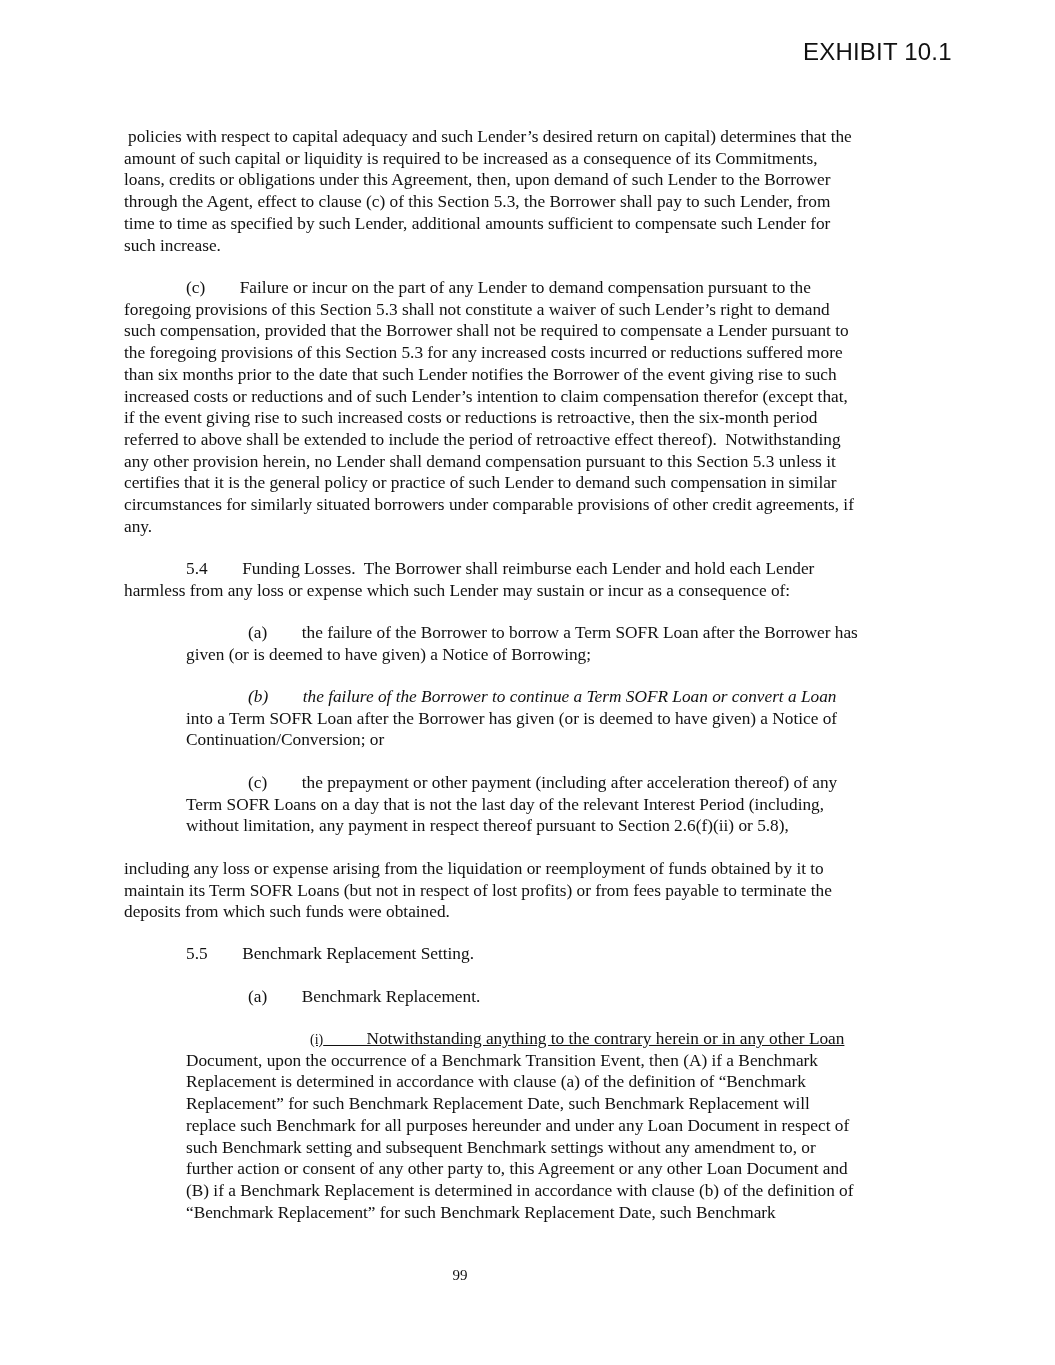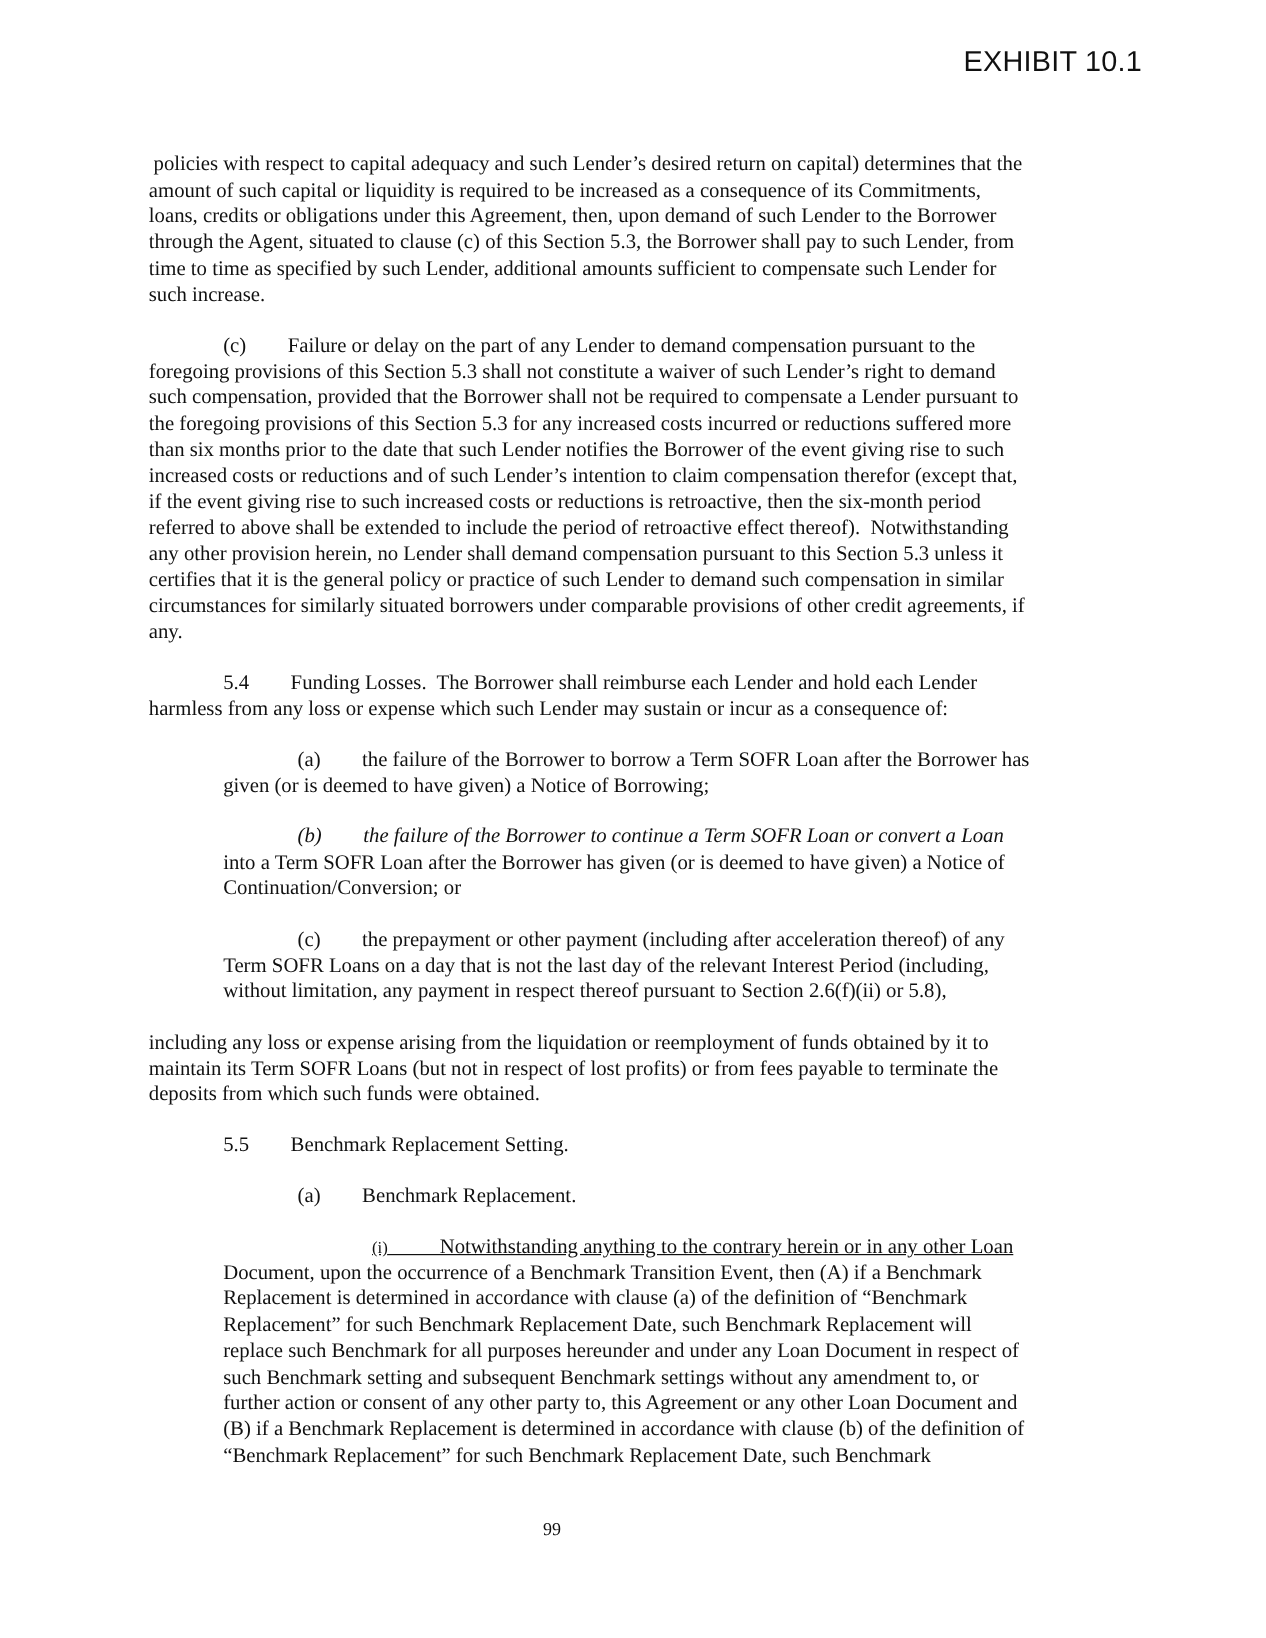--- a/index.html
+++ b/index.html
@@ -23,24 +23,24 @@
 </style>
 </head>
 <body>
 
 <div class="header">EXHIBIT 10.1</div>
 
 <div class="doc" id="doc">
     <div class="line" style="top: 126px; left: 128px;"><span>policies with respect to capital adequacy and such Lender’s desired return on capital) determines that the</span></div>
     <div class="line" style="top: 147.7px; left: 124px;"><span>amount of such capital or liquidity is required to be increased as a consequence of its Commitments,</span></div>
     <div class="line" style="top: 169.4px; left: 124px;"><span>loans, credits or obligations under this Agreement, then, upon demand of such Lender to the Borrower</span></div>
-    <div class="line" style="top: 191.1px; left: 124px;"><span>through the Agent, situated to </span><span class="u">clause (c)</span><span> of this </span><span class="u">Section 5.3</span><span>, the Borrower shall pay to such Lender, from</span></div>
+    <div class="line" style="top: 191.1px; left: 124px;"><span>through the Agent, effect to </span><span class="u">clause (c)</span><span> of this </span><span class="u">Section 5.3</span><span>, the Borrower shall pay to such Lender, from</span></div>
     <div class="line" style="top: 212.8px; left: 124px;"><span>time to time as specified by such Lender, additional amounts sufficient to compensate such Lender for</span></div>
     <div class="line" style="top: 234.5px; left: 124px;"><span>such increase.</span></div>
-    <div class="line" style="top: 277px; left: 186px;"><span>(c)        Failure or delay on the part of any Lender to demand compensation pursuant to the</span></div>
+    <div class="line" style="top: 277px; left: 186px;"><span>(c)        Failure or incur on the part of any Lender to demand compensation pursuant to the</span></div>
     <div class="line" style="top: 298.7px; left: 124px;"><span>foregoing provisions of this </span><span class="u">Section 5.3</span><span> shall not constitute a waiver of such Lender’s right to demand</span></div>
     <div class="line" style="top: 320.4px; left: 124px;"><span>such compensation, </span><span class="u">provided</span><span> that the Borrower shall not be required to compensate a Lender pursuant to</span></div>
     <div class="line" style="top: 342.1px; left: 124px;"><span>the foregoing provisions of this </span><span class="u">Section 5.3</span><span> for any increased costs incurred or reductions suffered more</span></div>
     <div class="line" style="top: 363.8px; left: 124px;"><span>than six months prior to the date that such Lender notifies the Borrower of the event giving rise to such</span></div>
     <div class="line" style="top: 385.5px; left: 124px;"><span>increased costs or reductions and of such Lender’s intention to claim compensation therefor (except that,</span></div>
     <div class="line" style="top: 407.2px; left: 124px;"><span>if the event giving rise to such increased costs or reductions is retroactive, then the six-month period</span></div>
     <div class="line" style="top: 428.9px; left: 124px;"><span>referred to above shall be extended to include the period of retroactive effect thereof).  Notwithstanding</span></div>
     <div class="line" style="top: 450.6px; left: 124px;"><span>any other provision herein, no Lender shall demand compensation pursuant to this </span><span class="u">Section 5.3 unless it </span></div>
     <div class="line" style="top: 472.3px; left: 124px;"><span class="u">certifies that it is</span><span> the general policy or practice of such Lender to demand such compensation in similar</span></div>
     <div class="line" style="top: 494px; left: 124px;"><span>circumstances for similarly situated borrowers under comparable provisions of other credit agreements, if</span></div>

